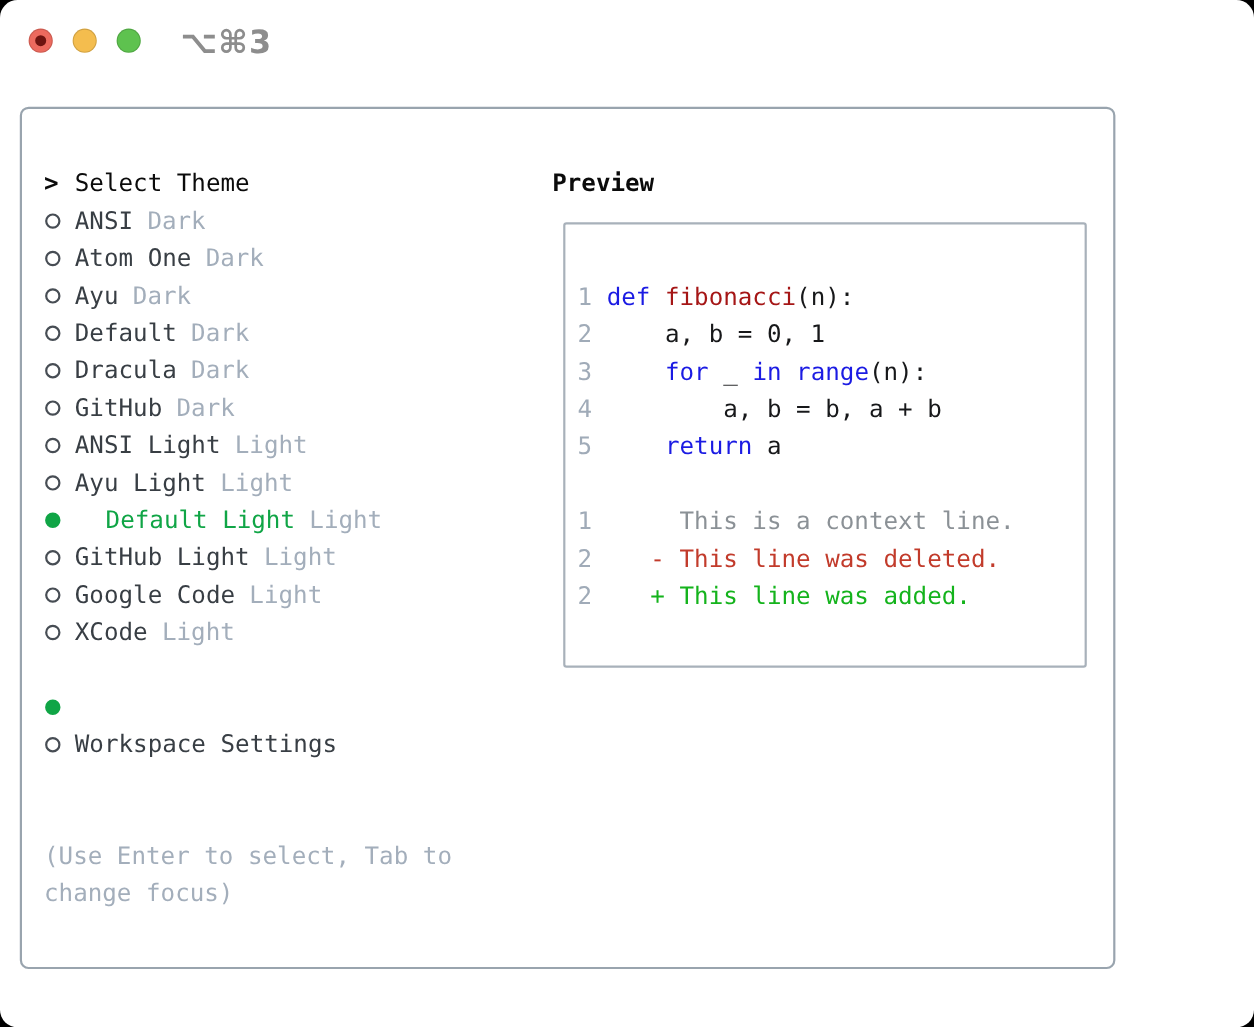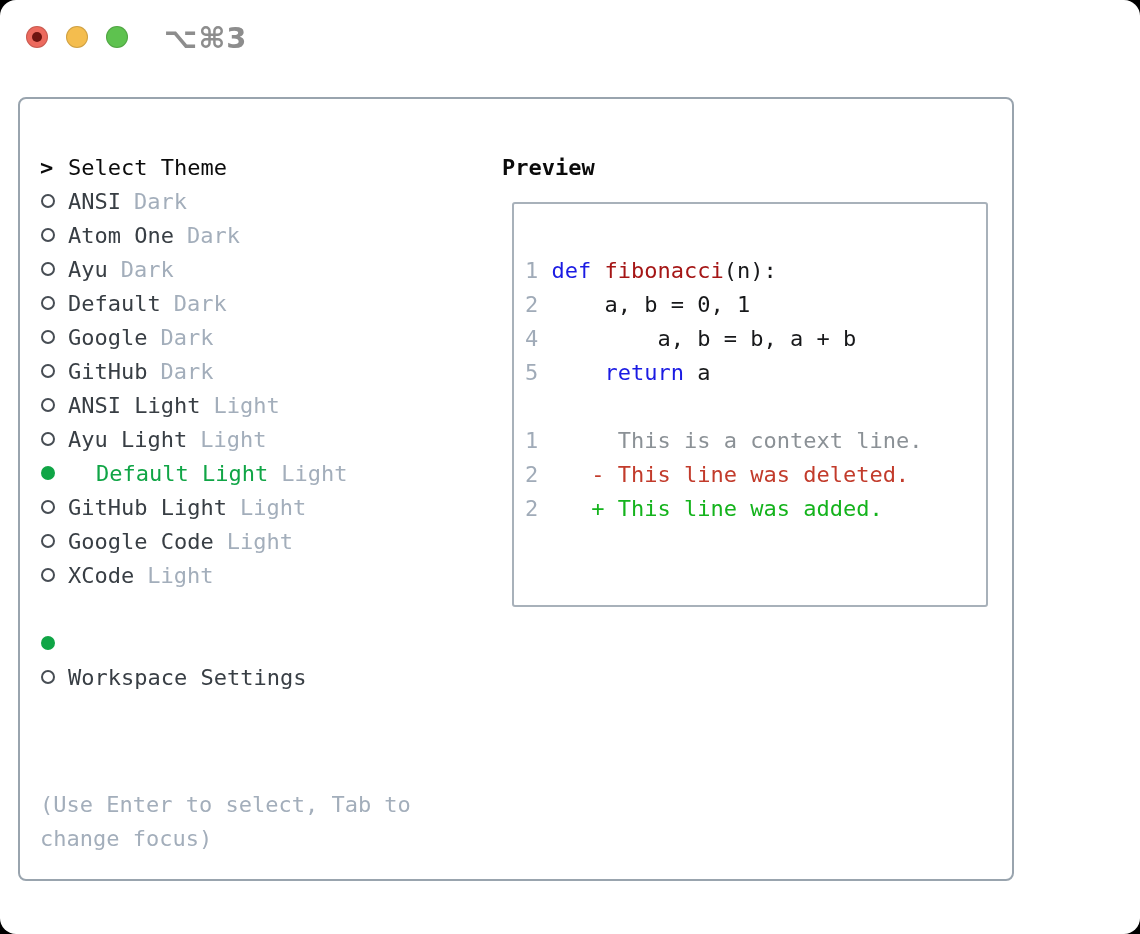--- a/index.html
+++ b/index.html
@@ -38,21 +38,21 @@
       border:2px solid #474d54;}
   .row.sel .radio{background:var(--accent-green);border-color:var(--accent-green);}
   .row.sel .label{color:var(--accent-green);margin-left:28px;}
   .row .tag{color:var(--muted-gray);margin-left:13px;}
   .caret{font-weight:bold;color:#0b0b0b;font-size:22px;}
   .heading{font-weight:normal;color:#0b0b0b;}
   .plain-heading{color:#101214;}
   #theme-list{top:51px;}
   #apply-list{top:527px;}
   .hint{position:absolute;left:20px;top:663px;width:400px;font-size:22px;line-height:34px;
-      color:var(--muted-gray);white-space:normal;margin-top:26px;}
+      color:var(--muted-gray);white-space:normal;}
   
   .preview-title{position:absolute;left:482px;top:51px;height:34px;display:flex;align-items:center;
       font-size:22px;font-weight:bold;color:#0b0b0b;}
   .codebox{position:absolute;left:492px;top:103px;width:476px;height:405px;
       border:2px solid var(--box-border);border-radius:3px;background:#fff;
       padding:50px 0 16px 11px;overflow:hidden;}
   .cl{white-space:pre;font-size:22px;line-height:34px;height:34px;}
   .tk-num{color:var(--line-number-gray);}
   .tk-pl{color:#17181a;}
   .tk-kw{color:var(--keyword-blue);}
@@ -110,21 +110,21 @@
     <span class="mk">
               <span class="radio"></span>
             </span>
     <span class="label">Default</span>
     <span class="tag">Dark</span>
   </div>
           <div class="row">
     <span class="mk">
               <span class="radio"></span>
             </span>
-    <span class="label">Google</span>
+    <span class="label">Dracula</span>
     <span class="tag">Dark</span>
   </div>
           <div class="row">
     <span class="mk">
               <span class="radio"></span>
             </span>
     <span class="label">GitHub</span>
     <span class="tag">Dark</span>
   </div>
           <div class="row">
@@ -187,20 +187,21 @@
   </div>
         </div>
     </div>
 
     <div class="hint">(Use Enter to select, Tab to change focus)</div>
 
     <div class="preview-title">Preview</div>
     <div class="codebox" id="codebox">
         <div class="cl"><span class="tk-num">1 </span><span class="tk-kw">def</span><span class="tk-pl"> </span><span class="tk-fn">fibonacci</span><span class="tk-pl">(n):</span></div>
         <div class="cl"><span class="tk-num">2 </span><span class="tk-pl">    a, b = 0, 1</span></div>
+        <div class="cl"><span class="tk-num">3 </span><span class="tk-pl">    </span><span class="tk-kw">for</span><span class="tk-pl"> _ </span><span class="tk-kw">in</span><span class="tk-pl"> </span><span class="tk-kw">range</span><span class="tk-pl">(n):</span></div>
         <div class="cl"><span class="tk-num">4 </span><span class="tk-pl">        a, b = b, a + b</span></div>
         <div class="cl"><span class="tk-num">5 </span><span class="tk-pl">    </span><span class="tk-kw">return</span><span class="tk-pl"> a</span></div>
         <div class="cl">&nbsp;</div>
         <div class="cl"><span class="tk-num">1</span><span class="tk-pl">      </span><span class="tk-ctx">This is a context line.</span></div>
         <div class="cl"><span class="tk-num">2</span><span class="tk-pl">    </span><span class="tk-del">- This line was deleted.</span></div>
         <div class="cl"><span class="tk-num">2</span><span class="tk-pl">    </span><span class="tk-add">+ This line was added.</span></div>
       </div>
 
   </div>
 </div>

